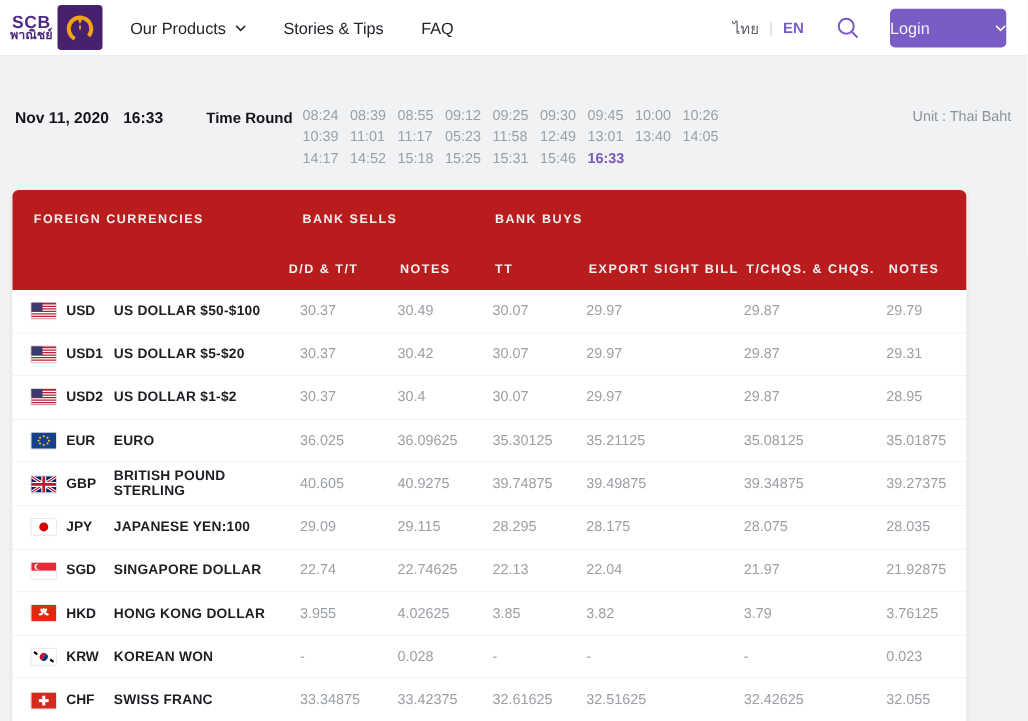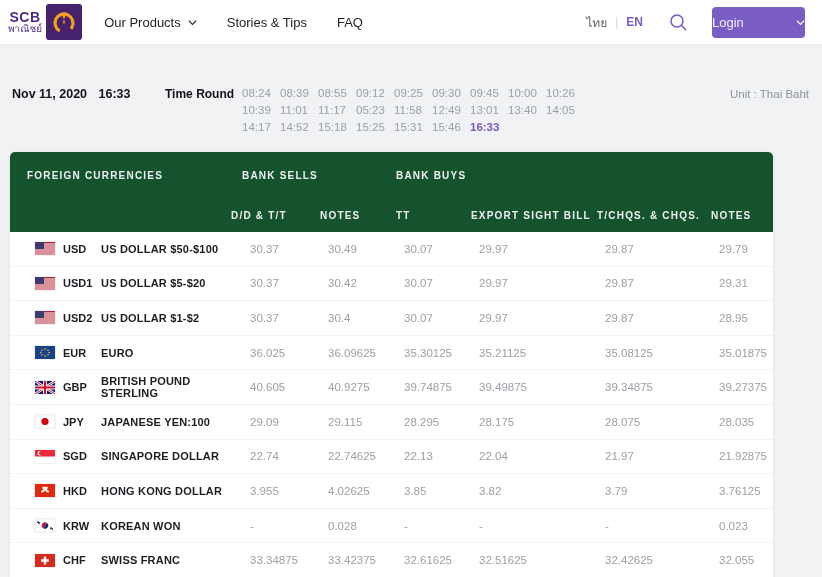--- a/index.html
+++ b/index.html
@@ -12,21 +12,21 @@
 
   
   .navbar {
     position:absolute; top:0; left:0; width:822px; height:45px;
     background:#ffffff; border-bottom:1px solid #ededf0;
     display:flex; align-items:center; z-index:5;
   }
   .logo-wrap { display:flex; align-items:center; margin-left:8px; cursor:pointer; }
   .logo-text { text-align:right; margin-right:4px; line-height:1; }
   .logo-text .l1 { font-size:14px; font-weight:bold; color:#4e2a84; letter-spacing:0.5px;text-align:center; }
-  .logo-text .l2 { font-size:10px; font-weight:normal; color:#4e2a84; }
+  .logo-text .l2 { font-size:10px; font-weight:bold; color:#4e2a84; }
   .logo-mark { width:36px; height:36px; border-radius:3px; background:#46216e;
     display:flex; align-items:center; justify-content:center; }
   .nav-links { display:flex; align-items:center; margin-left:22px; gap:30px; }
   .nav-item { font-size:13px; color:#21242a; cursor:pointer; display:flex; align-items:center; gap:7px; }
   .chev { width:9px; height:9px; }
   .nav-right { margin-left:auto; display:flex; align-items:center; margin-right:17px; }
   .lang { display:flex; align-items:center; font-size:12px; gap:8px; }
   .lang .th { color:#5a5f66; cursor:pointer; }
   .lang .sep { color:#d4d6da; }
   .lang .en { color:#7a5cc5; font-weight:bold; cursor:pointer; }
@@ -45,37 +45,37 @@
   .times { position:absolute; left:242px; top:42px;
     display:grid; grid-template-columns:repeat(9, 38px); row-gap:5px;
     font-size:11.5px; color:#9ba0a6; }
   .times span { cursor:pointer; }
   .times span.active { color:#7a58bf; font-weight:bold; }
   .unit { position:absolute; left:700px; top:43px; font-size:11.5px; color:#8d9298;margin-left:30px; }
 
   
   .rates { position:absolute; left:10px; top:152px; width:763px; background:#ffffff;
     border-radius:5px 5px 0 0; box-shadow:0 1px 4px rgba(0,0,0,0.08); }
-  .thead { background:#14532d; border-radius:5px 5px 0 0; height:80px; position:relative;
+  .thead { background:#b91c1c; border-radius:5px 5px 0 0; height:80px; position:relative;
     color:#eef0f2; }
   .thead .cell { position:absolute; font-size:10px; font-weight:bold; letter-spacing:1.2px; }
   .g-cur { left:17px; top:18px; }
   .g-sells { left:232px; top:18px; }
   .g-buys { left:386px; top:18px; }
   .s0 { left:221px; top:58px; }
   .s1 { left:310px; top:58px; }
   .s2 { left:386px; top:58px; }
   .s3 { left:461px; top:58px; }
   .s4 { left:587px; top:58px; }
   .s5 { left:701px; top:58px; }
 
   .tbody .row {
     display:grid;
     grid-template-columns:28px 38px 149px 78px 76px 75px 126px 114px 62px;
-    align-items:center; height:34.6px; padding-left:25px;
+    align-items:center; height:34.6px; padding-left:15px;
     border-bottom:1px solid #f3f3f6; background:#fff;
   }
   .row .flag { width:20px; height:13px; display:flex; box-shadow:0 0 1px rgba(0,0,0,0.35); }
   .row .code { font-size:11px; font-weight:bold; color:#1b1e22; }
   .row .name { font-size:11px; font-weight:bold; color:#1b1e22; letter-spacing:0.2px; }
   .row .val  { font-size:11.5px; color:#9b9fa4; color:#9ba0a6; }
 </style>
 </head>
 <body>
 

